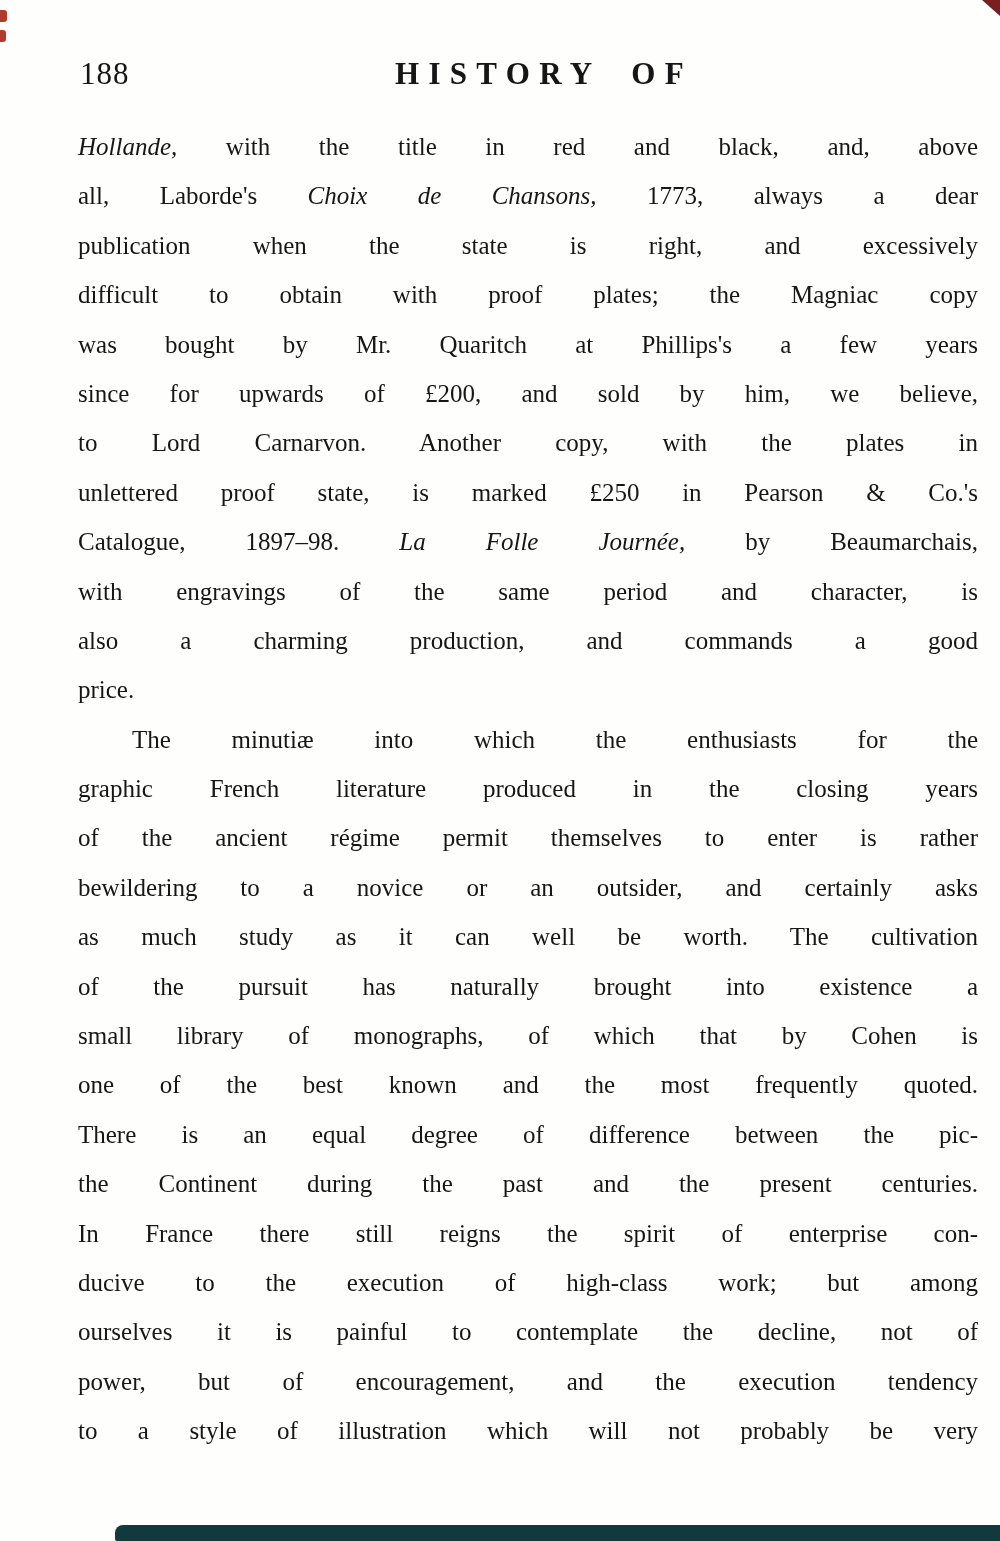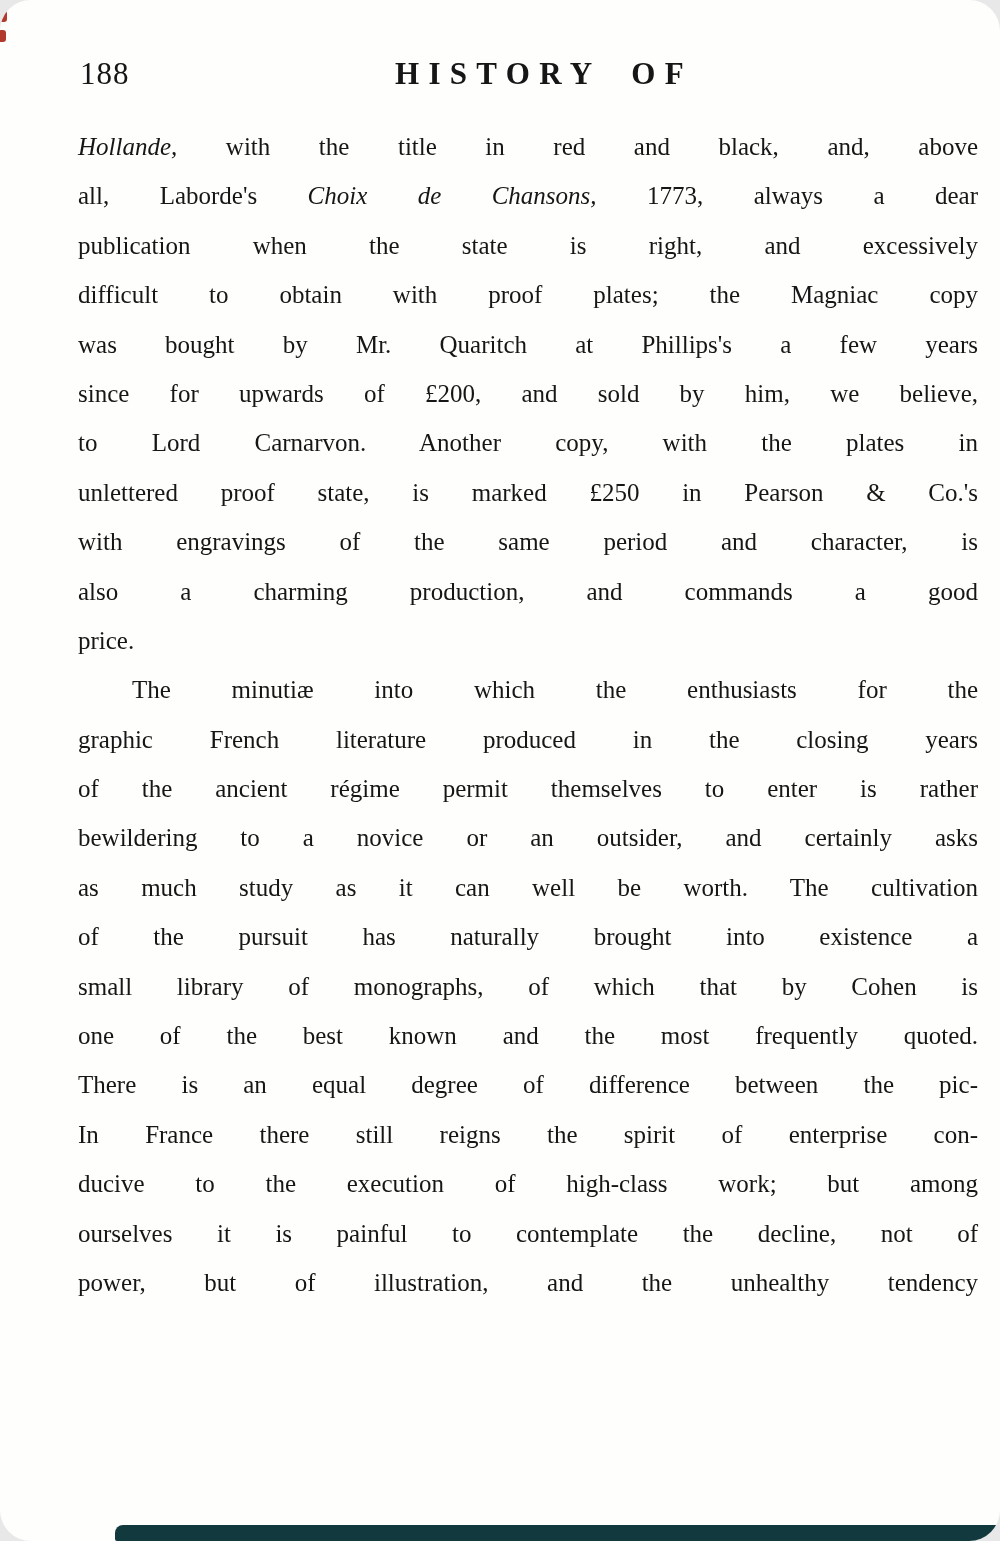--- a/index.html
+++ b/index.html
@@ -10,21 +10,20 @@
   .page {
     position: relative;
     width: 1000px;
     height: 1541px;
     margin: 0 auto;
     background: #fefefdFF;
     background: #fefefd;
     overflow: hidden;
     font-family: "Liberation Serif", "DejaVu Serif", serif;
     color: #161616;
-    border-radius: 31px;
   }
 
   
   .artifact { position: absolute; }
   .red-mark-1 {
     left: 0; top: 10px; width: 7px; height: 12px;
     background: var(--red-mark, #b03a2e);
     border-radius: 0 3px 3px 0;
   }
   .red-mark-2 {
@@ -115,31 +114,34 @@
 
   <div class="body-text" id="body-text">
       <div class="line"><em>Hollande,</em><span> with the title in red and black, and, above</span></div>
       <div class="line"><span>all, Laborde's </span><em>Choix de Chansons,</em><span> 1773, always a dear</span></div>
       <div class="line"><span>publication when the state is right, and excessively</span></div>
       <div class="line"><span>difficult to obtain with proof plates; the Magniac copy</span></div>
       <div class="line"><span>was bought by Mr. Quaritch at Phillips's a few years</span></div>
       <div class="line"><span>since for upwards of £200, and sold by him, we believe,</span></div>
       <div class="line"><span>to Lord Carnarvon.  Another copy, with the plates in</span></div>
       <div class="line"><span>unlettered proof state, is marked £250 in Pearson &amp; Co.'s</span></div>
+      <div class="line"><span>Catalogue, 1897–98.  </span><em>La Folle Journée,</em><span> by Beaumarchais,</span></div>
       <div class="line"><span>with engravings of the same period and character, is</span></div>
       <div class="line"><span>also a charming production, and commands a good</span></div>
       <div class="line no-justify"><span>price.</span></div>
       <div class="line indent"><span>The minutiæ into which the enthusiasts for the</span></div>
       <div class="line"><span>graphic French literature produced in the closing years</span></div>
       <div class="line"><span>of the ancient régime permit themselves to enter is rather</span></div>
       <div class="line"><span>bewildering to a novice or an outsider, and certainly asks</span></div>
       <div class="line"><span>as much study as it can well be worth.  The cultivation</span></div>
       <div class="line"><span>of the pursuit has naturally brought into existence a</span></div>
       <div class="line"><span>small library of monographs, of which that by Cohen is</span></div>
       <div class="line"><span>one of the best known and the most frequently quoted.</span></div>
       <div class="line"><span>There is an equal degree of difference between the pic-</span></div>
+      <div class="line"><span>the Continent during the past and the present centuries.</span></div>
       <div class="line"><span>In France there still reigns the spirit of enterprise con-</span></div>
       <div class="line"><span>ducive to the execution of high-class work; but among</span></div>
       <div class="line"><span>ourselves it is painful to contemplate the decline, not of</span></div>
-      <div class="line"><span>power, but of illustration, and the unhealthy tendency</span></div>
+      <div class="line"><span>power, but of encouragement, and the execution tendency</span></div>
+      <div class="line"><span>to a style of illustration which will not probably be very</span></div>
     </div>
 
 </div>
 
 </body></html>

